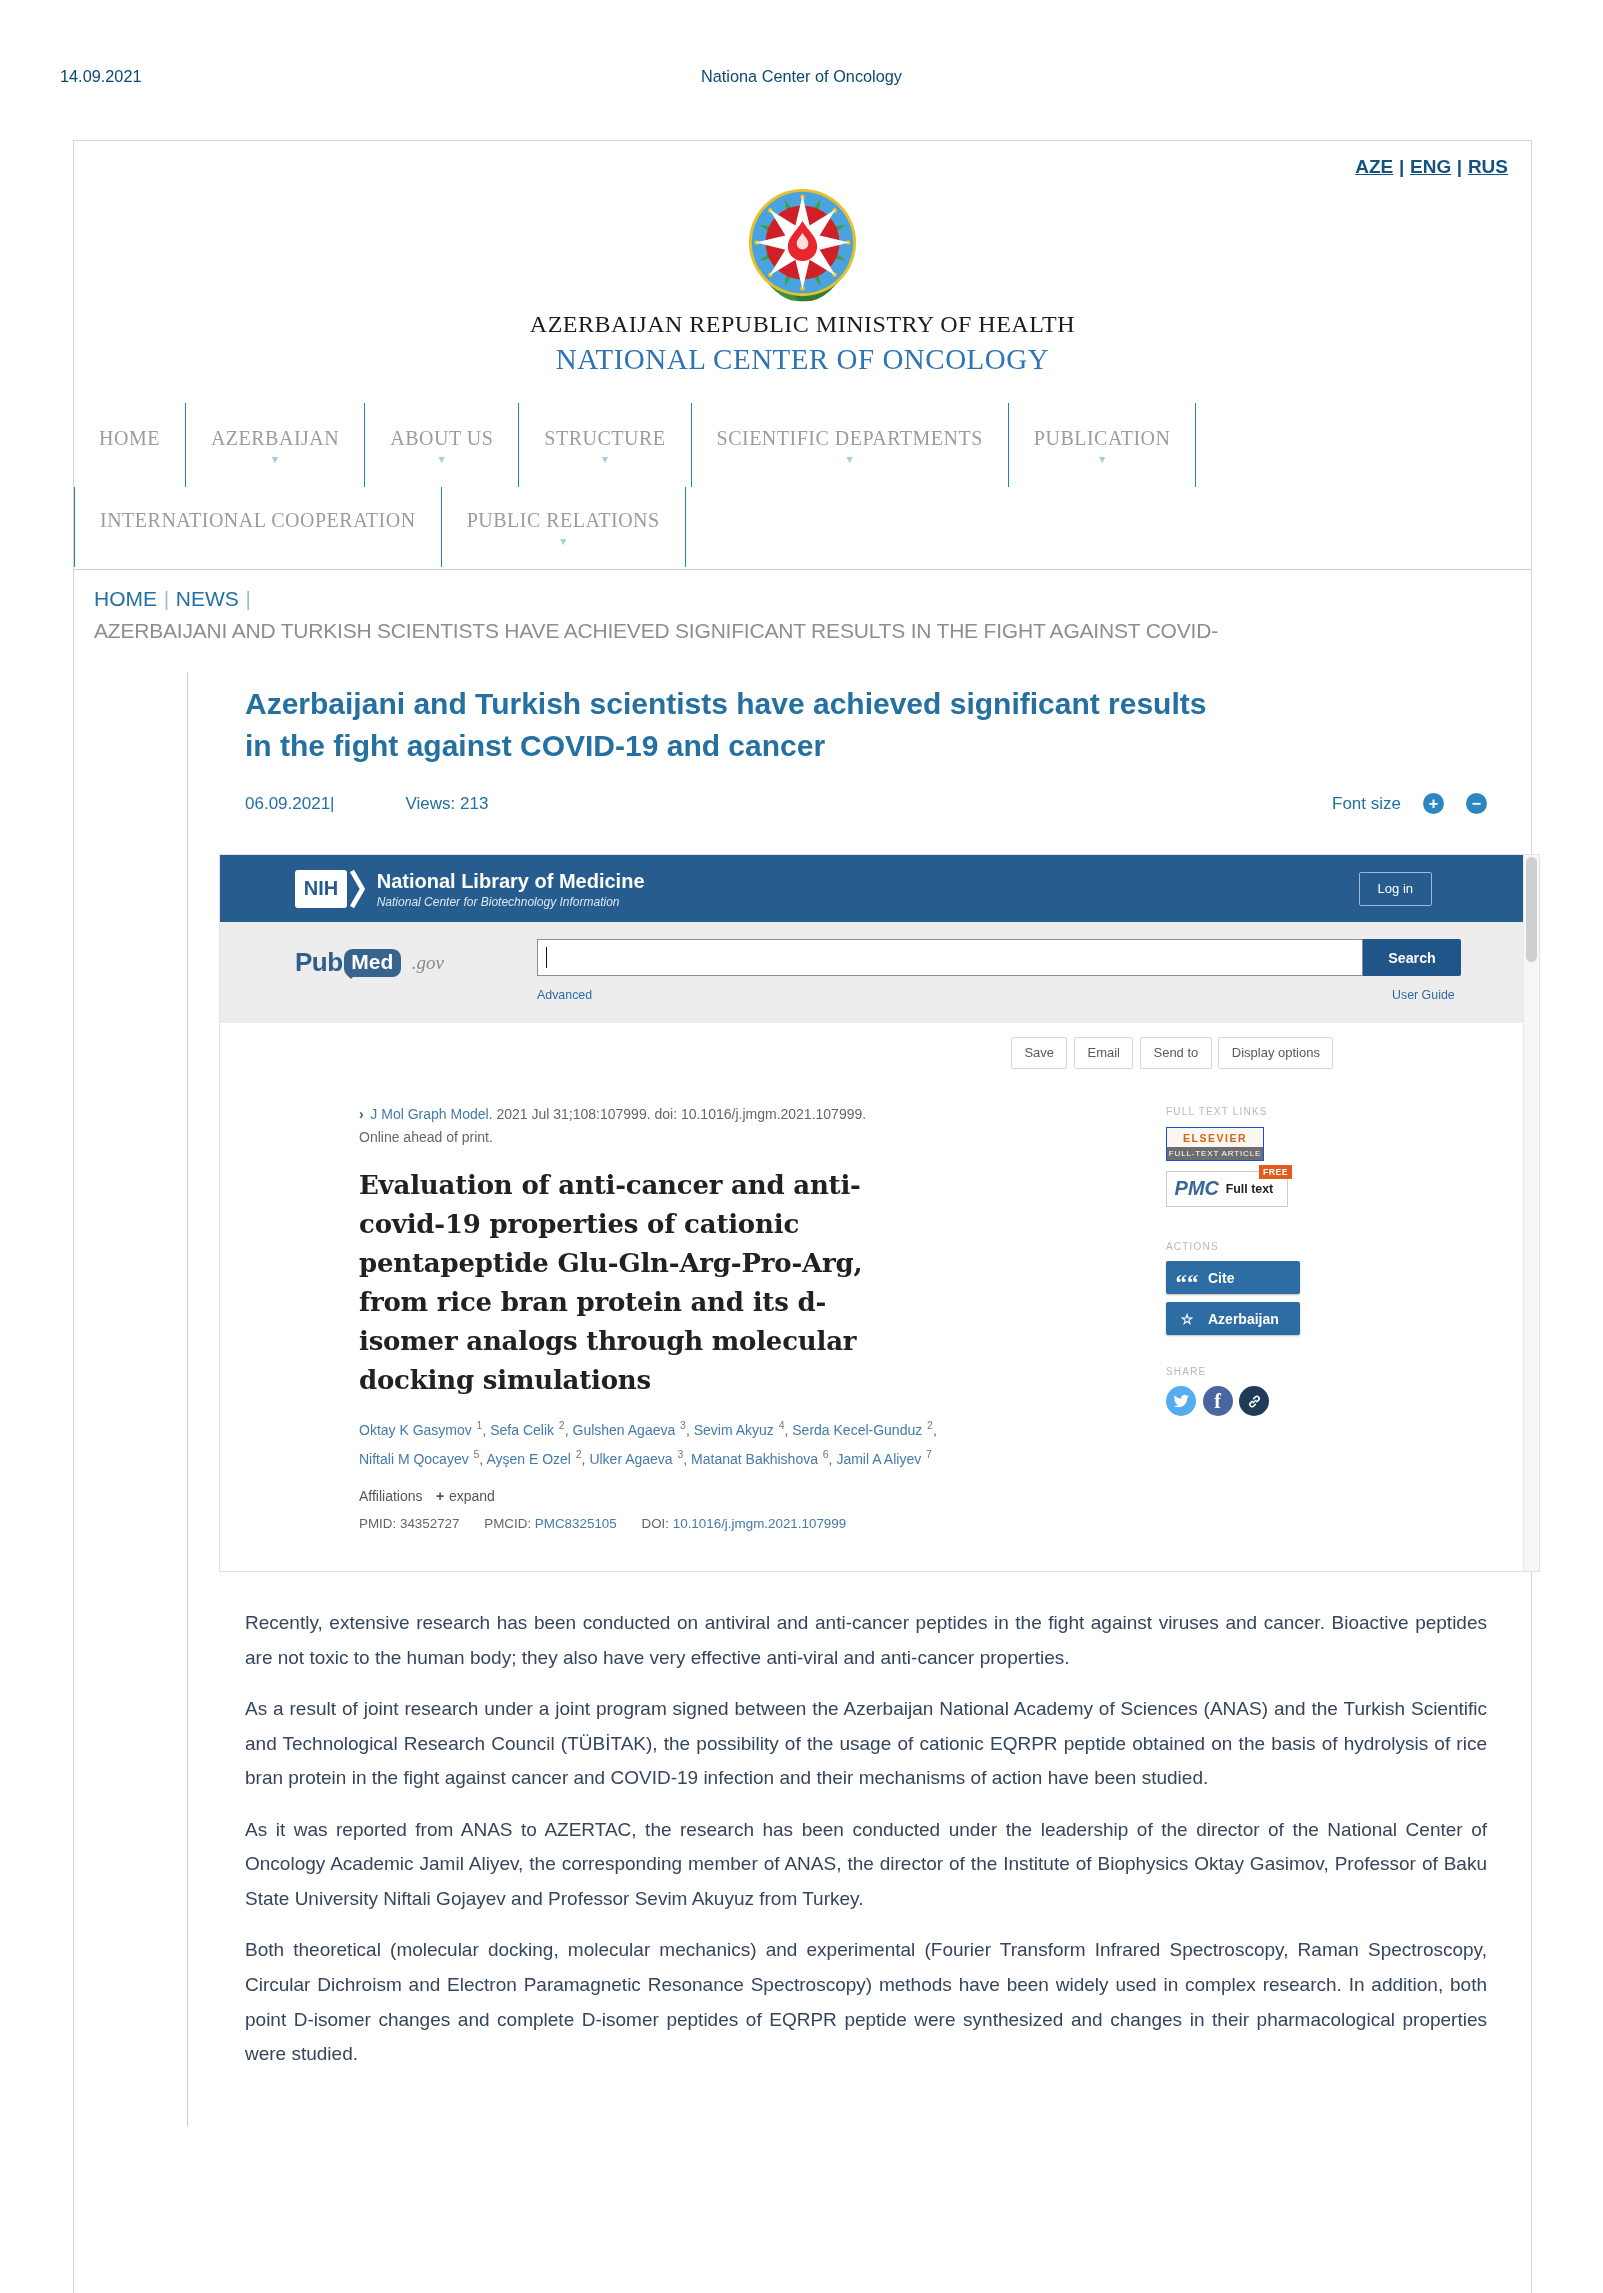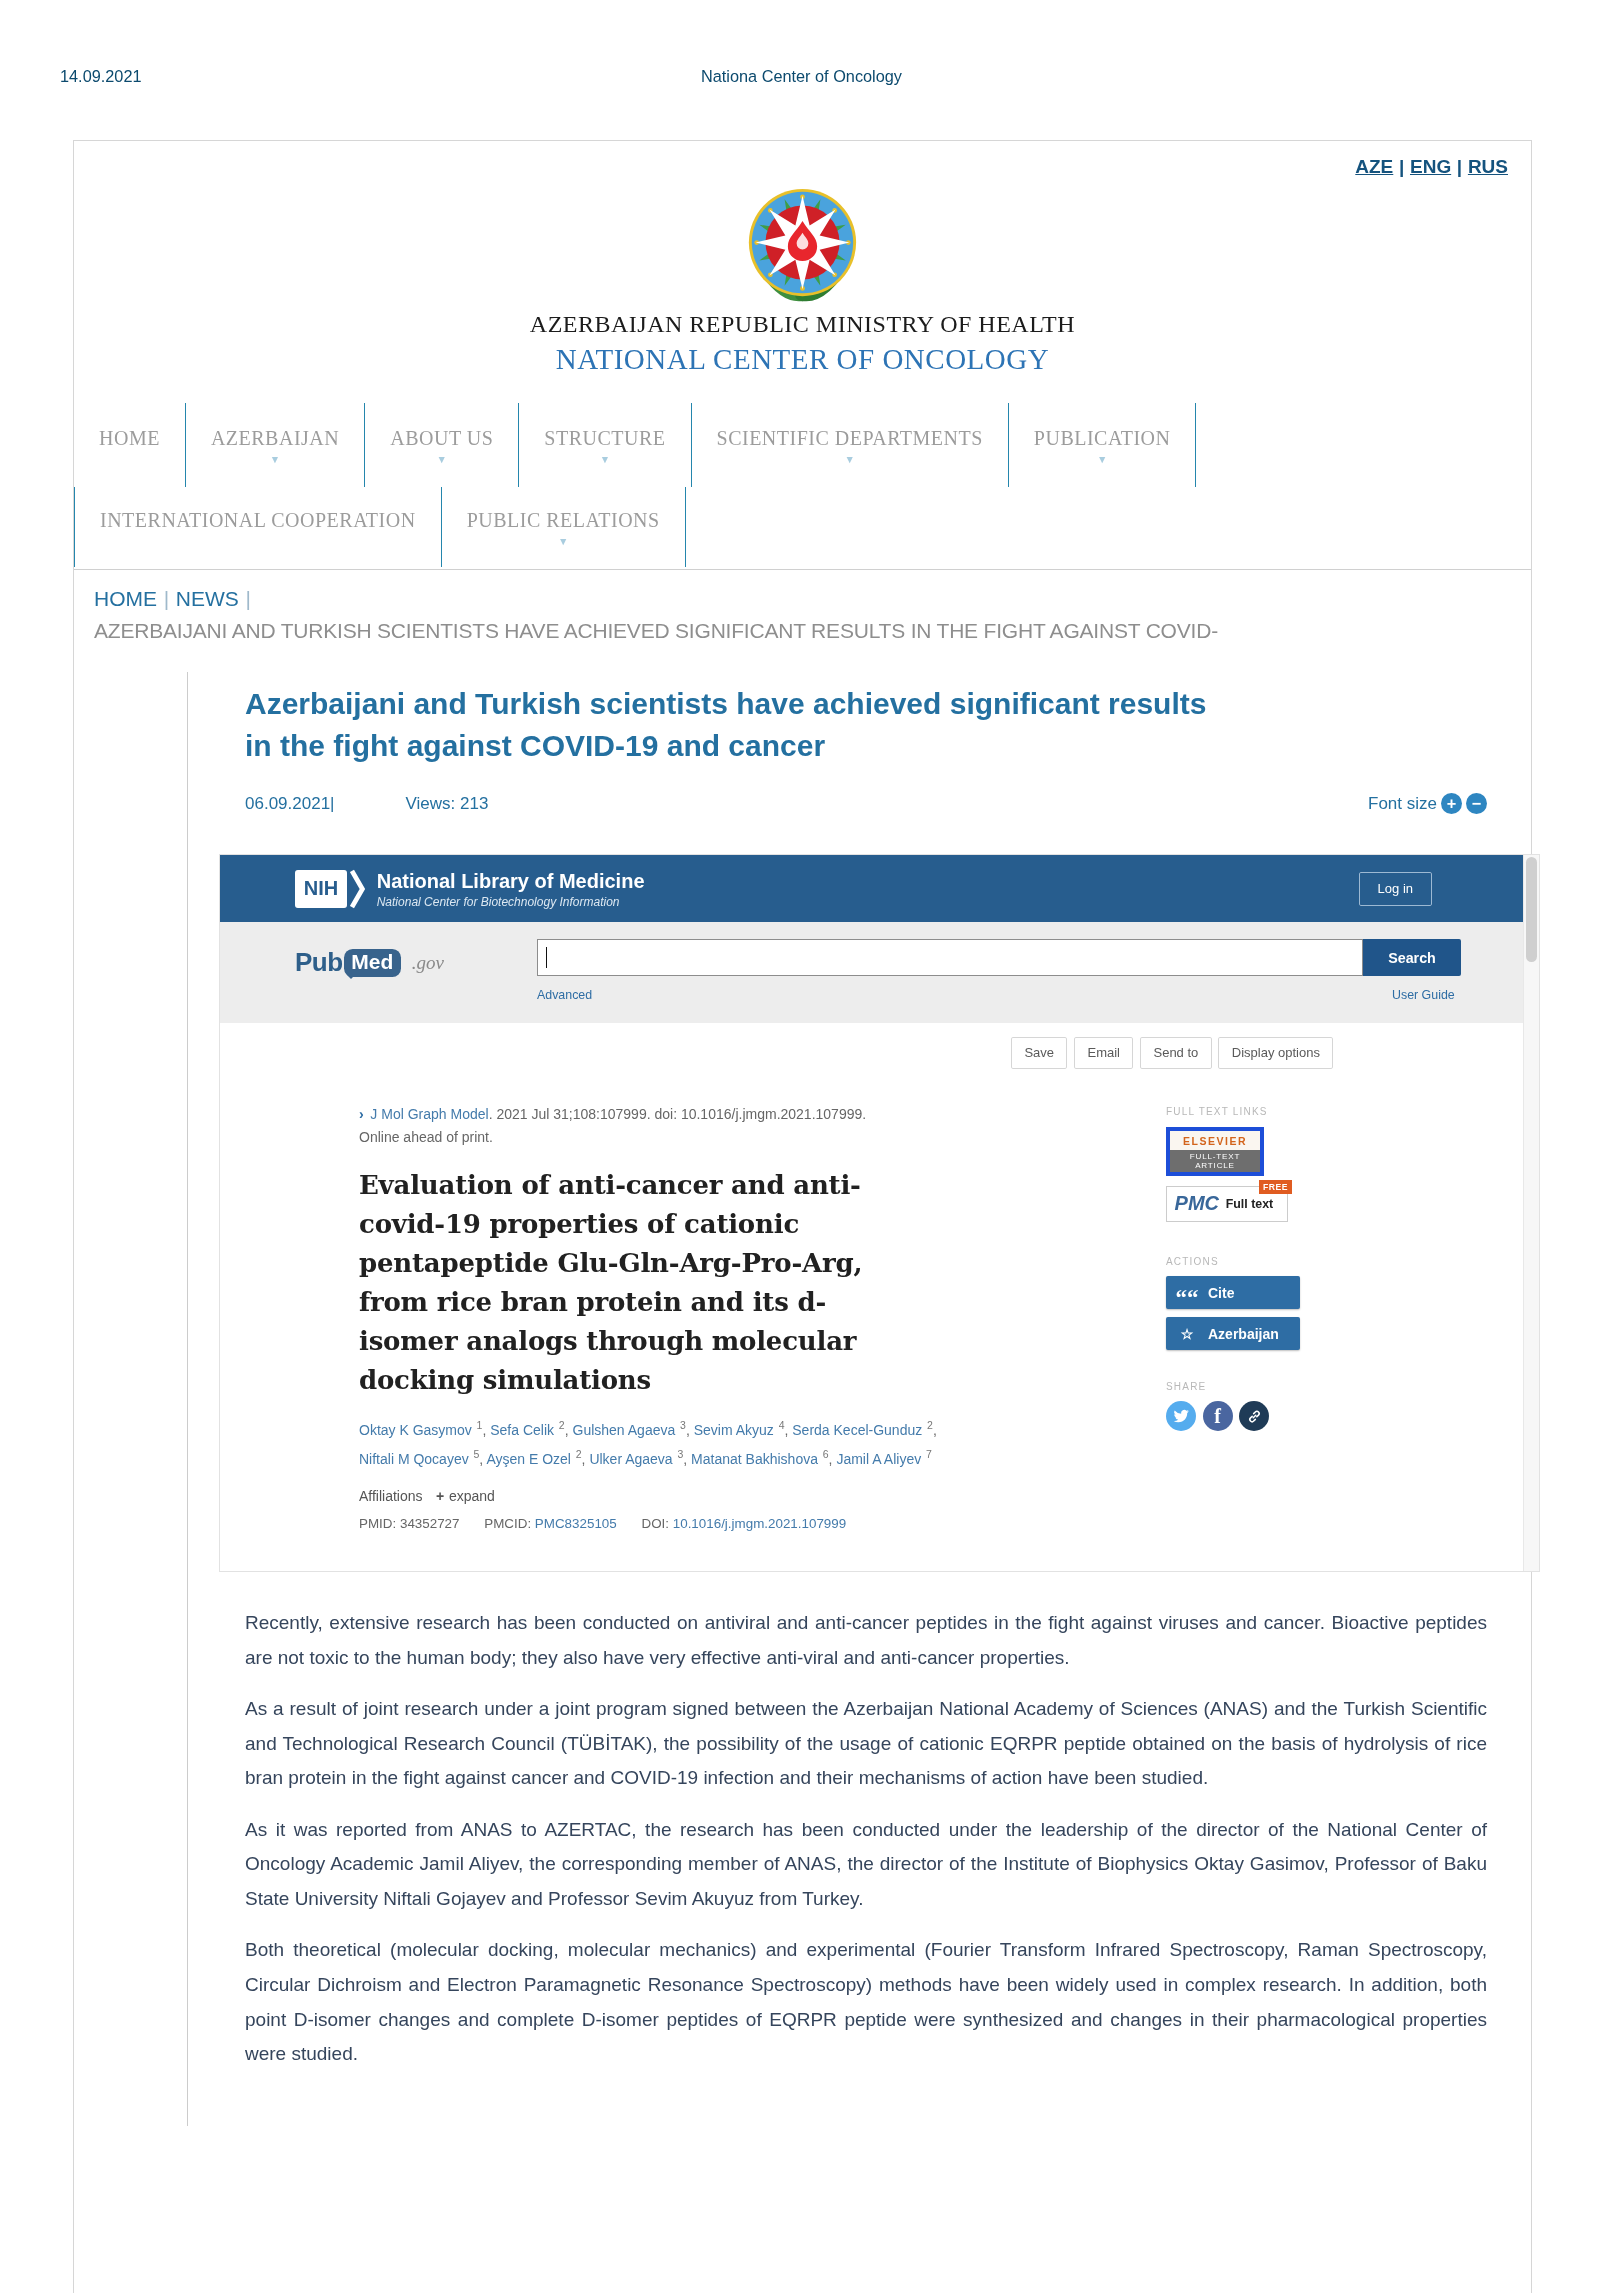--- a/index.html
+++ b/index.html
@@ -46,21 +46,21 @@
   .crumb-zone{padding:17px 0 0 20px}
   .crumbs{font-size:21px}
   .crumb{color:var(--accent-blue);text-decoration:none;cursor:pointer}
   .crumb-sep{color:#9fb9cb;padding:0 6.7px}
   .crumb-headline{margin-top:7.6px;font-size:21px;color:#8e8e8e;white-space:nowrap;overflow:hidden;letter-spacing:-0.2px}
 
   .article{margin:29px 0 0 113px;border-left:1px solid #cccccc;padding:11.5px 44px 0 57px}
   .article h1{font-size:30px;line-height:1.38;color:var(--accent-blue);max-width:965px;font-weight:bold}
   .meta{display:flex;align-items:center;margin-top:27px;font-size:17px;color:var(--accent-blue)}
   .meta .views{margin-left:71px}
-  .meta-right{margin-left:auto;display:flex;align-items:flex-end;gap:4px}
+  .meta-right{margin-left:auto;display:flex;align-items:flex-end;gap:22px}
   .fs-circle{width:21px;height:21px;border-radius:50%;background:#2e86c1;color:#fff;display:inline-flex;
              align-items:center;justify-content:center;font-size:16.3px;font-weight:bold;line-height:1;cursor:pointer}
 
   
   .pubmed{margin:40px 0 0 -26px;width:1321px;border:1px solid #e2e2e2;position:relative;background:#fff}
   .pm-scrollbar{position:absolute;top:0;right:0;bottom:0;width:16.3px;background:#f7f7f7;border-left:1px solid #e8e8e8}
   .pm-thumb{position:absolute;top:1.9px;right:1.9px;width:11.5px;height:105px;background:#cfcfcf;border-radius:5.7px}
 
   .nih-bar{height:67px;background:var(--nih-header);display:flex;align-items:center;padding:0 107px 0 75px}
   .nih-logo{display:flex;align-items:center}
@@ -105,21 +105,21 @@
   .author-link{color:var(--link-blue);cursor:pointer}
   .authors sup{font-size:10.5px;color:#777;margin-left:1.9px}
   .affil-row{margin-top:15.3px;font-size:14px;color:#555}
   .affil-plus{font-weight:bold;margin:0 4.8px 0 13.4px}
   .ids-row{margin-top:12.4px;font-size:13.4px;color:#666}
   .ids-row .gap{display:inline-block;width:21px}
   .id-link{color:var(--link-blue);text-decoration:none;cursor:pointer}
 
   .pm-side{margin-left:61px;width:239px}
   .side-label{font-size:10px;color:#b8b8b8;letter-spacing:1.2px;margin-bottom:9.6px}
-  .elsevier{width:98px;border:4px solid #1d4ed8;cursor:pointer}
+  .elsevier{width:98px;border:1px solid #1d4ed8;cursor:pointer}
   .els-top{background:#faf6f0;color:var(--elsevier-orange);font-weight:bold;font-size:10.5px;
            letter-spacing:1.5px;text-align:center;padding:3.8px 1.9px}
   .els-bot{background:#6e6e6e;color:#fff;font-size:8.1px;letter-spacing:0.8px;text-align:center;padding:1.9px 0}
   .pmc-badge{margin-top:9.6px;width:122px;height:36px;border:1px solid #ccc;background:#fff;position:relative;
              display:flex;align-items:center;padding-left:7.6px;cursor:pointer}
   .pmc-txt{font-size:20px;font-weight:bold;color:#39679a;font-style:italic}
   .pmc-full{font-size:12.4px;font-weight:bold;color:#222;margin-left:6.7px}
   .pmc-free{position:absolute;top:-6.7px;right:-4.8px;background:var(--free-tag);color:#fff;font-size:8.6px;
             font-weight:bold;padding:1.9px 3.8px;letter-spacing:0.5px}
   .actions-label{margin-top:34px}

